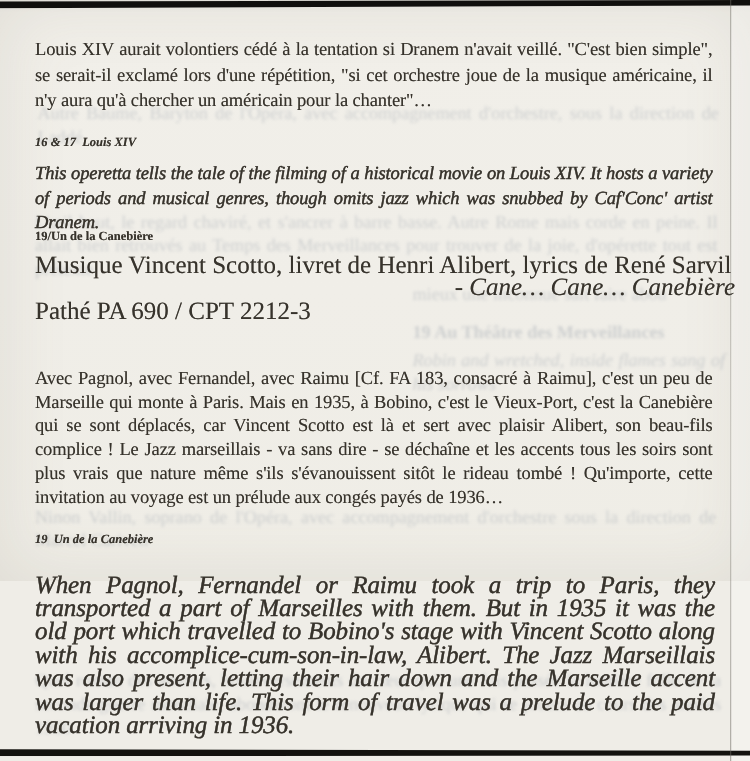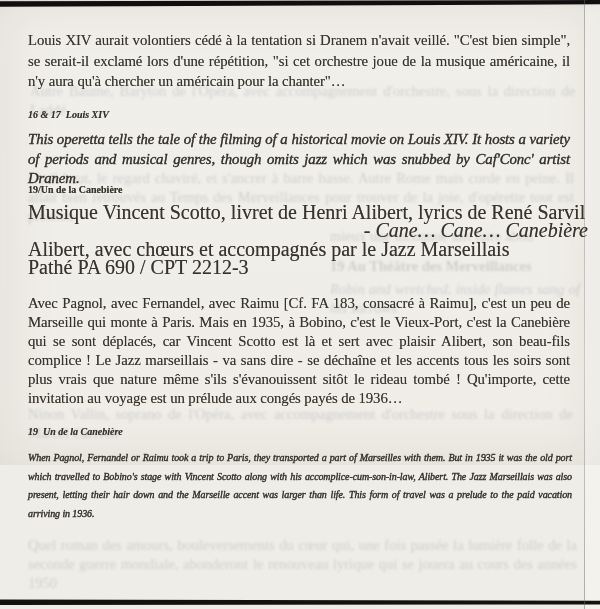--- a/index.html
+++ b/index.html
@@ -38,21 +38,21 @@
   .bt7{top:536px;left:28px;width:549px;}
 
   
   #p-intro{top:30px;line-height:20.6px;}
   #h-1617{top:109px;font-style:italic;}
   #p-1617{top:130px;line-height:19.6px;}
   #h-18fr{top:184px;}
   #credits{top:203px;left:28px;width:560px;position:absolute;text-align:left;}
   #p-18fr{top:294px;line-height:19.1px;}
   #h-18en{top:426px;font-style:italic;}
-  #p-18en{top:449px;line-height:18.7px;font-size:10px;width:544px;}
+  #p-18en{top:459px;line-height:18.7px;font-size:20px;width:544px;}
 </style>
 </head>
 <body>
 
 <div class="page">
 
   <div class="edge-strip"></div>
 
   <p class="bt bt1">Autre Baume, Baryton de l'Opéra, avec accompagnement d'orchestre, sous la direction de Laddé</p>
   <p class="bt bt2">L'œil haut, le regard chaviré, et s'ancrer à barre basse. Autre Rome mais corde en peine. Il allait bien retrouvés au Temps des Merveillances pour trouver de la joie, d'opérette tout est prétexte</p>
@@ -66,21 +66,20 @@
 
   <h3 id="h-1617" class="head">16 &amp; 17  Louis XIV</h3>
 
   <p id="p-1617" class="blk semibold-italic">This operetta tells the tale of the filming of a historical movie on Louis XIV.  It hosts a variety of periods and musical genres, though omits jazz which was snubbed by Caf'Conc' artist Dranem.</p>
 
   <h3 id="h-18fr" class="head">19/Un de la Canebière</h3>
 
   <div id="credits" class="credits">
     <div>Musique Vincent Scotto, livret de Henri Alibert, lyrics de René Sarvil</div>
     <div class="it">- Cane… Cane… Canebière</div>
-    <div>Alibert, avec chœurs et accompagnés par le Jazz Marseillais</div>
     <div>Pathé PA 690 / CPT 2212-3</div>
   </div>
 
   <p id="p-18fr" class="blk">Avec Pagnol, avec Fernandel, avec Raimu [Cf. FA 183, consacré à Raimu], c'est un peu de Marseille qui monte à Paris. Mais en 1935, à Bobino, c'est le Vieux-Port, c'est la Canebière qui se sont déplacés, car Vincent Scotto est là et sert avec plaisir Alibert, son beau-fils complice ! Le Jazz marseillais - va sans dire - se déchaîne et les accents tous les soirs sont plus vrais que nature même s'ils s'évanouissent sitôt le rideau tombé ! Qu'importe, cette invitation au voyage est un prélude aux congés payés de 1936…</p>
 
   <h3 id="h-18en" class="head">19  Un de la Canebière</h3>
 
   <p id="p-18en" class="blk semibold-italic">When Pagnol, Fernandel or Raimu took a trip to Paris, they transported a part of Marseilles with them.  But in 1935 it was the old port which travelled to Bobino's stage with Vincent Scotto along with his accomplice-cum-son-in-law, Alibert.  The Jazz Marseillais was also present, letting their hair down and the Marseille accent was larger than life.  This form of travel was a prelude to the paid vacation arriving in 1936.</p>
 
   <div class="top-bar"></div>

